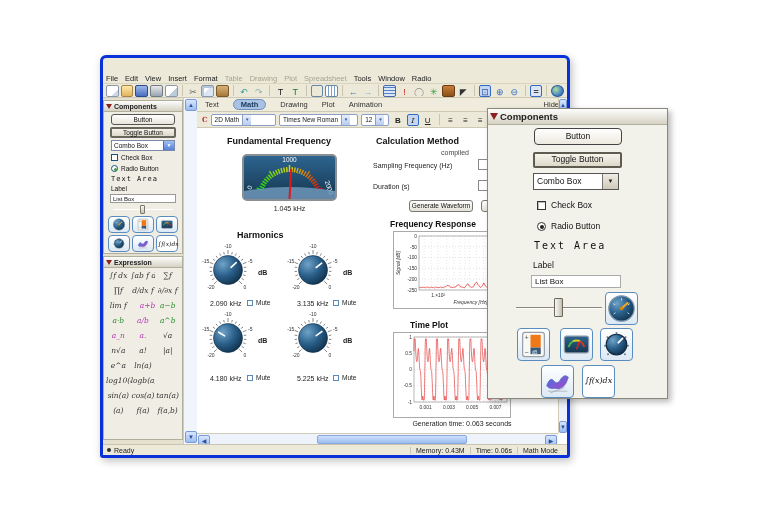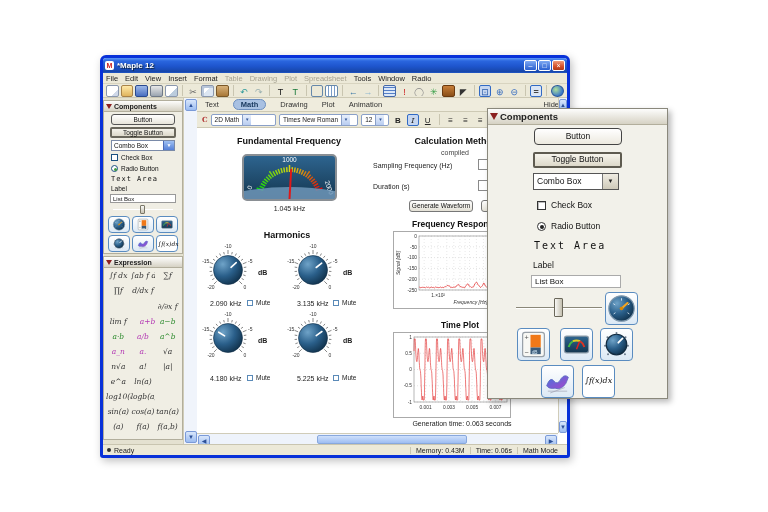--- a/index.html
+++ b/index.html
@@ -119,21 +119,21 @@
   .vsb .thumb { position:absolute; left:0px; top:12px; width:8px; height:90px; background:linear-gradient(90deg,#cfe0fb,#9dbdf2); border:1px solid #88a8dd; border-radius:2px; }
   .vsb .sarr { left:0; width:8px; }
 
   .statusbar { position:absolute; left:0; top:386px; width:100%; height:11px; background:#ece9d8; border-top:1px solid #c9c5b0;
     display:flex; align-items:center; font-size:7px; color:#222; padding:0 4px; }
   .sdot { width:4px; height:4px; border-radius:50%; background:#2d2d2d; margin-right:3px; }
   .sright { margin-left:auto; display:flex; gap:0; }
   .sseg { border-left:1px solid #c9c5b0; padding:0 5px; }
 
   
-  .sh { position:absolute; font-weight:bold; font-size:9px; color:#111; text-align:center; }
+  .sh { position:absolute; font-weight:bold; font-size:9px; color:#111; text-align:left; }
   .stxt { position:absolute; font-size:7px; color:#222; }
   .scenter { text-align:center; }
   .sinput { position:absolute; background:#fff; border:1px solid #8a8a8a; height:11px; }
   .sbtn { position:absolute; height:12px; background:linear-gradient(#fff,#e4e1d6); border:1px solid #777;
     border-radius:3px; font-size:6.5px; text-align:center; color:#111; line-height:10px; }
   .knob-slot { position:absolute; width:76px; height:56px; display:flex; align-items:center; }
   .knob-db { font-size:7px; font-weight:bold; color:#222; margin-left:2px; }
   .mutegrp { position:absolute; display:flex; align-items:center; gap:3px; font-size:6.5px; color:#222; }
   .mcb { width:6px; height:6px; background:#fff; border:1px solid #5a8ab8; }
   .plotbox { position:absolute; background:#fff; }
@@ -185,29 +185,20 @@
       <stop offset="0%" stop-color="#4477dd"></stop>
         <stop offset="100%" stop-color="#aa44cc"></stop>
     </linearGradient>
   </defs>
 </svg>
 
 <div id="canvas">
 
   <div id="main-window">
 
-    <div class="titlebar">
-      <span class="title-icon">M</span>
-      <span class="title-text">*Maple 12</span>
-      <span class="winbtns">
-        <span class="wb min">–</span>
-        <span class="wb max">□</span>
-        <span class="wb close">×</span>
-      </span>
-    </div>
 
     <div class="menubar" id="menu-bar">
         <span class="menu-item">File</span>
         <span class="menu-item">Edit</span>
         <span class="menu-item">View</span>
         <span class="menu-item">Insert</span>
         <span class="menu-item">Format</span>
         <span class="menu-item disabled">Table</span>
         <span class="menu-item disabled">Drawing</span>
         <span class="menu-item disabled">Plot</span>
@@ -347,21 +338,21 @@
         <div class="pal-h">
           <span class="pal-tri"></span>
           <span class="pal-title">Expression</span>
         </div>
         <div class="expr-grid" id="expr-grid">
             <span class="expr" style="color: rgb(51, 51, 51);">∫f dx</span>
             <span class="expr" style="color: rgb(51, 51, 51);">∫ab f dx</span>
             <span class="expr" style="color: rgb(51, 51, 51);">∑f</span>
             <span class="expr" style="color: rgb(51, 51, 51);">∏f</span>
             <span class="expr" style="color: rgb(51, 51, 51);">d/dx f</span>
-            <span class="expr" style="color: rgb(51, 51, 51); margin-top: 16px;">∂/∂x f</span>
+            <span class="expr" style="color: rgb(51, 51, 51);">∂/∂x f</span>
             <span class="expr" style="color: rgb(51, 51, 51);">lim f</span>
             <span class="expr" style="color: rgb(179, 56, 179); text-align: right;">a+b</span>
             <span class="expr" style="color: rgb(46, 139, 46);">a−b</span>
             <span class="expr" style="color: rgb(46, 139, 46);">a·b</span>
             <span class="expr" style="color: rgb(179, 56, 179);">a/b</span>
             <span class="expr" style="color: rgb(46, 139, 46);">a^b</span>
             <span class="expr" style="color: rgb(179, 56, 179);">a_n</span>
             <span class="expr" style="color: rgb(179, 56, 179);">a.</span>
             <span class="expr" style="color: rgb(51, 51, 51);">√a</span>
             <span class="expr" style="color: rgb(51, 51, 51);">n√a</span>

